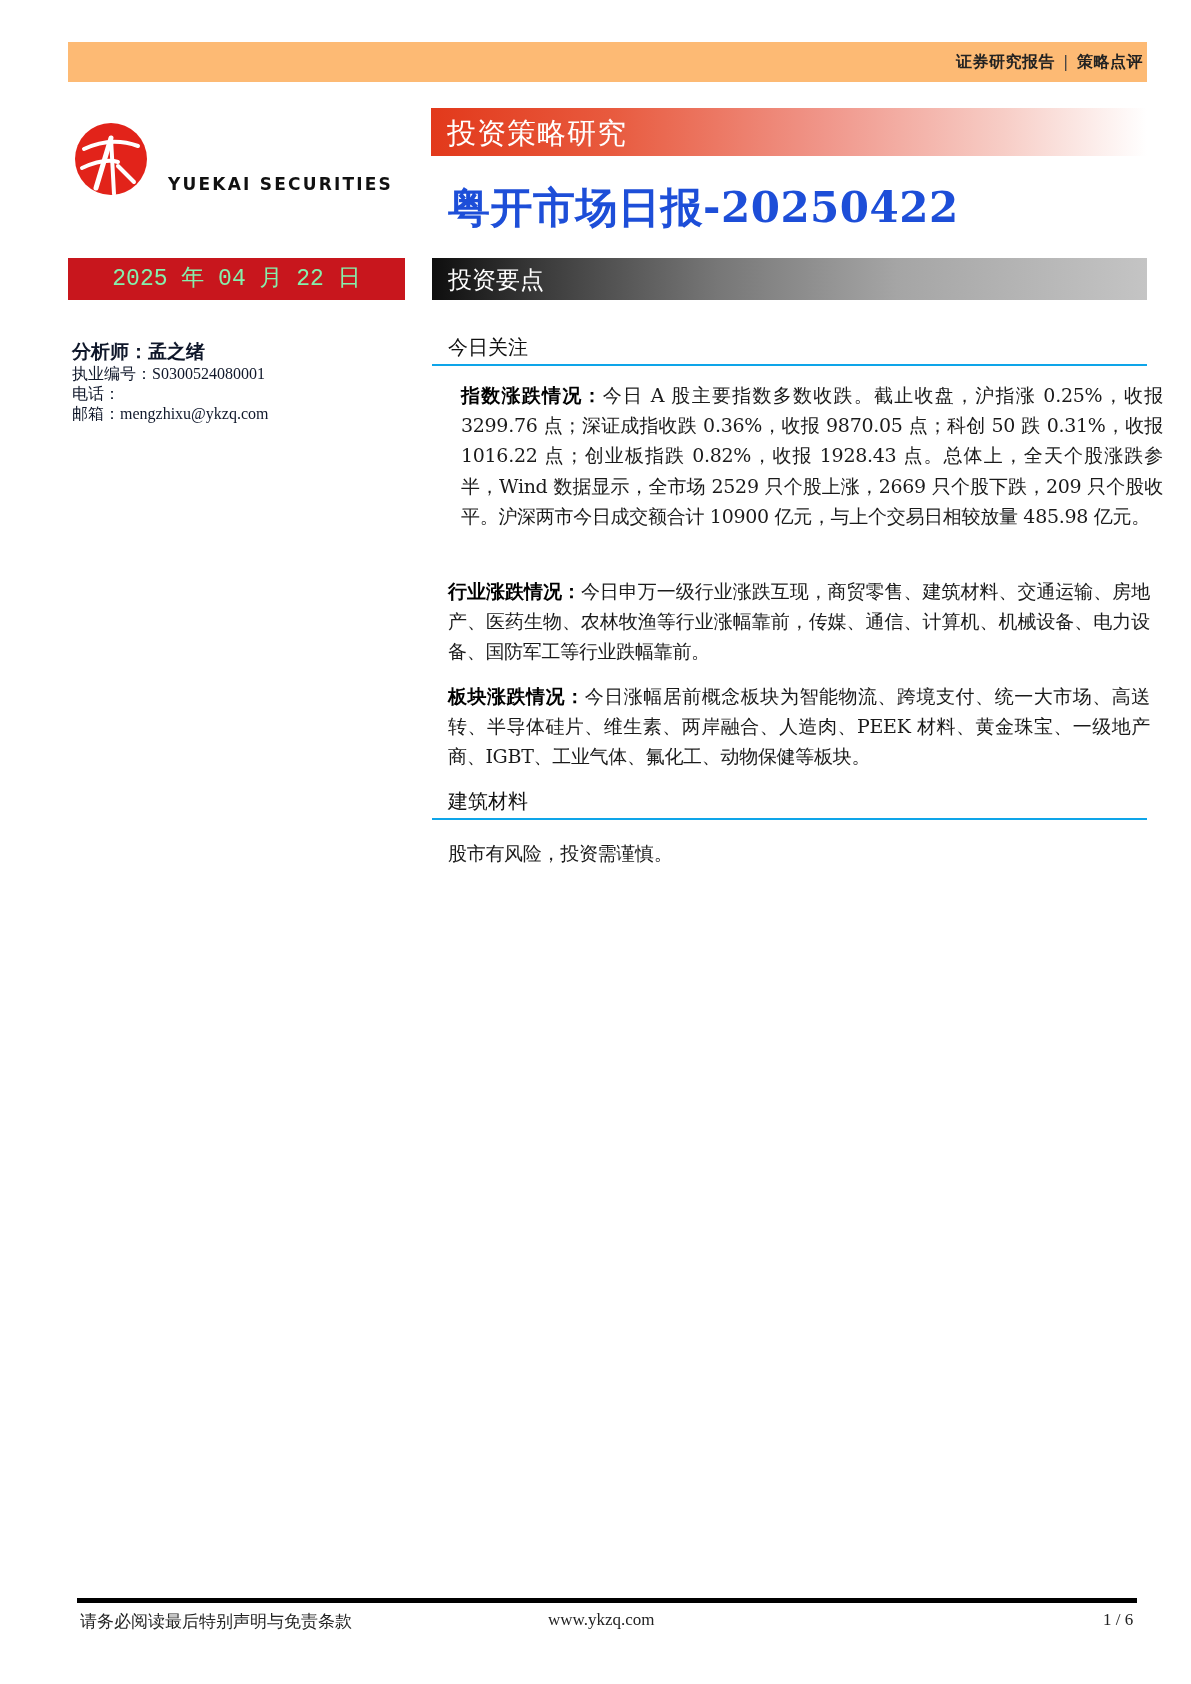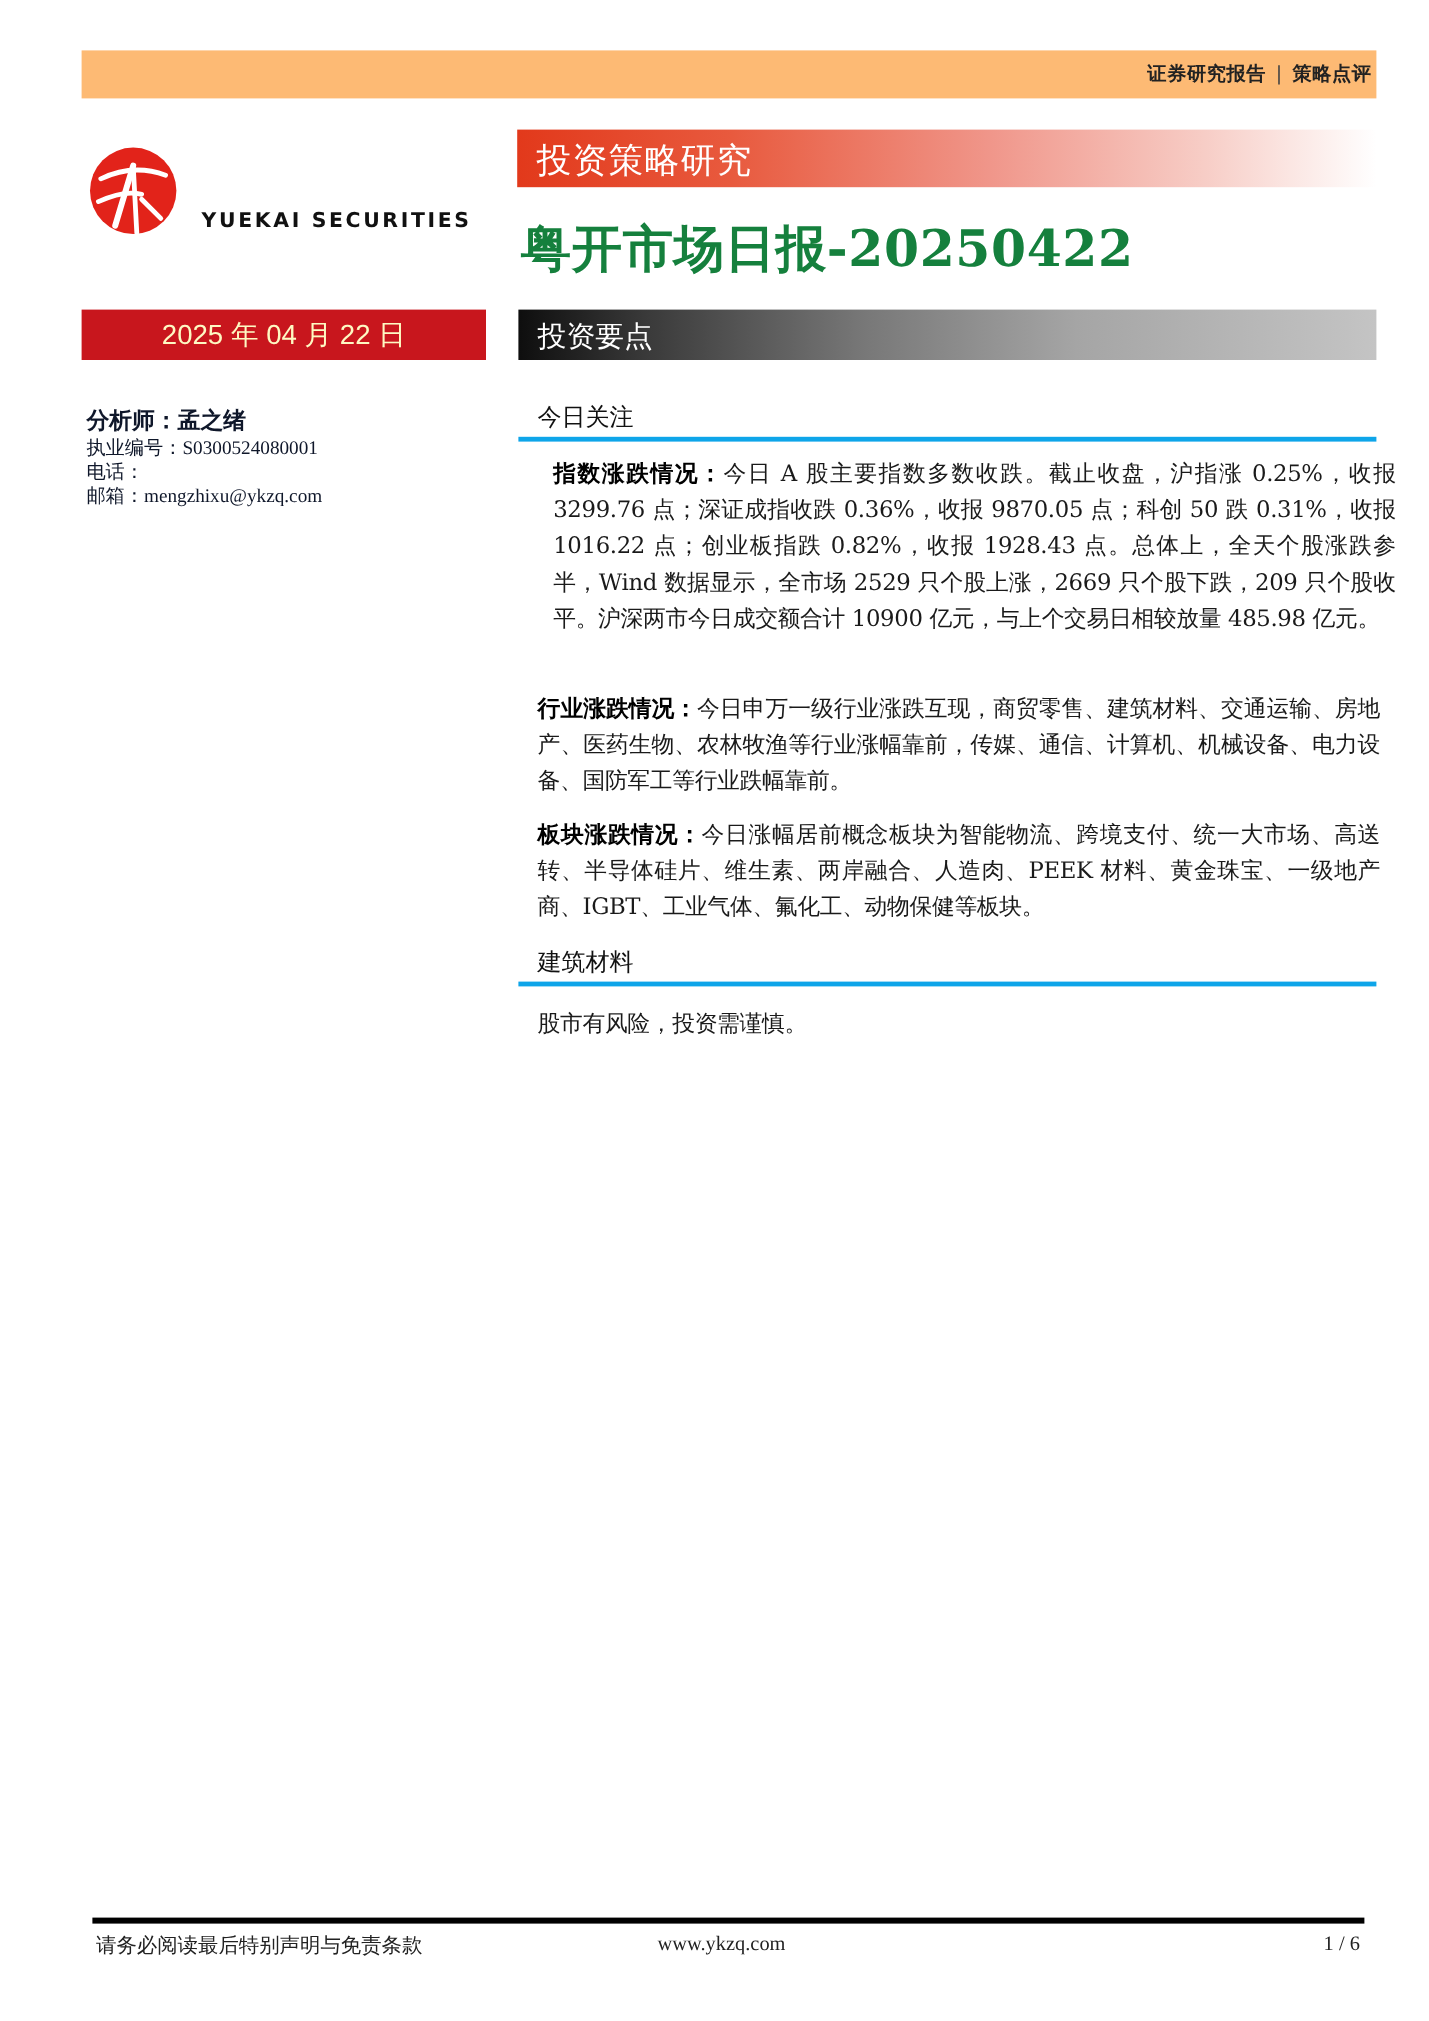--- a/index.html
+++ b/index.html
@@ -89,42 +89,42 @@
       position: absolute;
       left: 16px;
       top: 6px;
       font-size: 29px;
       color: #ffffff;
       letter-spacing: 1px;
     }
 
     .doc-title {
       position: absolute;
-      left: 434px;
+      left: 448px;
       top: 180px;
       font-size: 42px;
       font-weight: bold;
-      color: #15803d;
+      color: #1d4ed8;
       letter-spacing: 0.5px;
       font-family: "DejaVu Serif", "Liberation Serif", serif;
     }
 
     
     .date-bar {
       position: absolute;
       left: 68px;
       top: 258px;
       width: 337px;
       height: 42px;
       background: #c8161d;
-      color: #fef9c3;
+      color: #86efac;
       text-align: center;
       font-size: 23px;
       line-height: 42px;
-      font-family: Liberation Sans, sans-serif;
+      font-family: Liberation Mono, monospace;
     }
 
     
     .analyst {
       position: absolute;
       left: 72px;
       top: 338px;
       font-family: "Liberation Serif", "DejaVu Serif", serif;
       color: #0f172a;
     }
@@ -154,21 +154,21 @@
       top: 6px;
       font-size: 24px;
       color: #ffffff;
     }
 
     
     .sub-header {
       position: absolute;
       left: 432px;
       width: 715px;
-      border-bottom: 4px solid #0ea5e9;
+      border-bottom: 2px solid #0ea5e9;
       height: 30px;
     }
     .sub-header span {
       position: absolute;
       left: 16px;
       top: 0px;
       font-family: "DejaVu Sans", "Liberation Sans", sans-serif;
       font-size: 20px;
       color: #111;
     }

